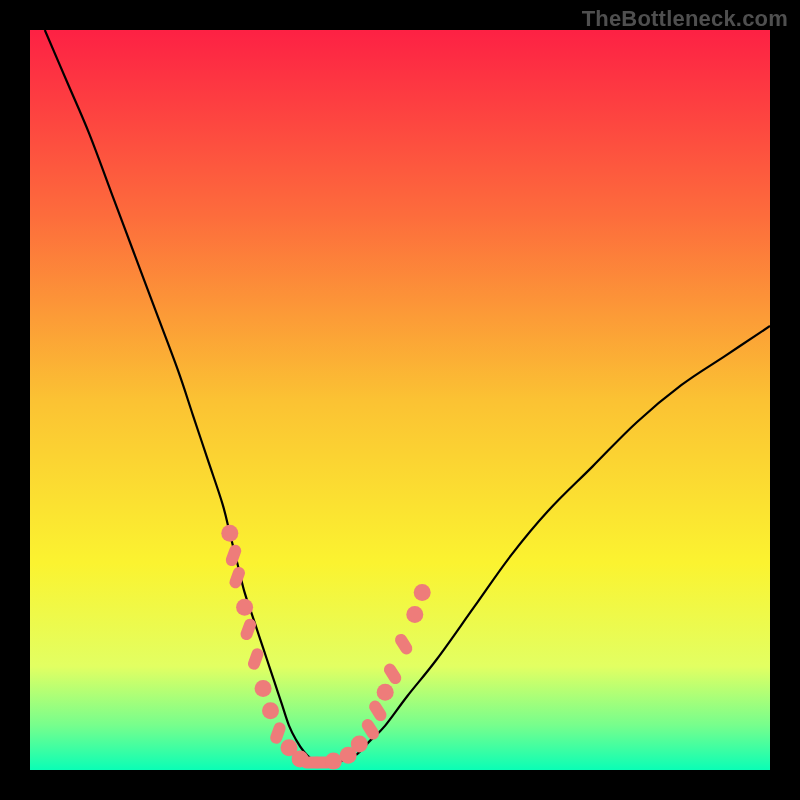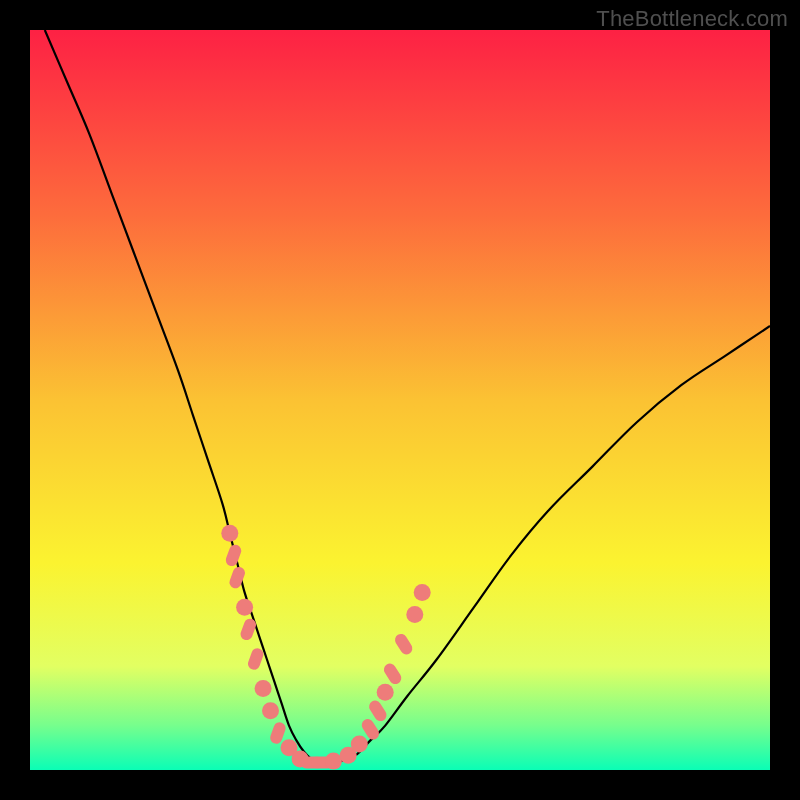--- a/index.html
+++ b/index.html
@@ -25,21 +25,21 @@
     top: 30px;
     width: 740px;
     height: 740px;
   }
   .watermark {
     position: absolute;
     top: 6px;
     right: 12px;
     color: #4f4f4f;
     font-size: 22px;
-    font-weight: 400;
+    font-weight: 700;
     letter-spacing: 0.2px;
     user-select: none;
   }
   svg {
     display: block;
   }
 </style>
 </head>
 <body>
 

